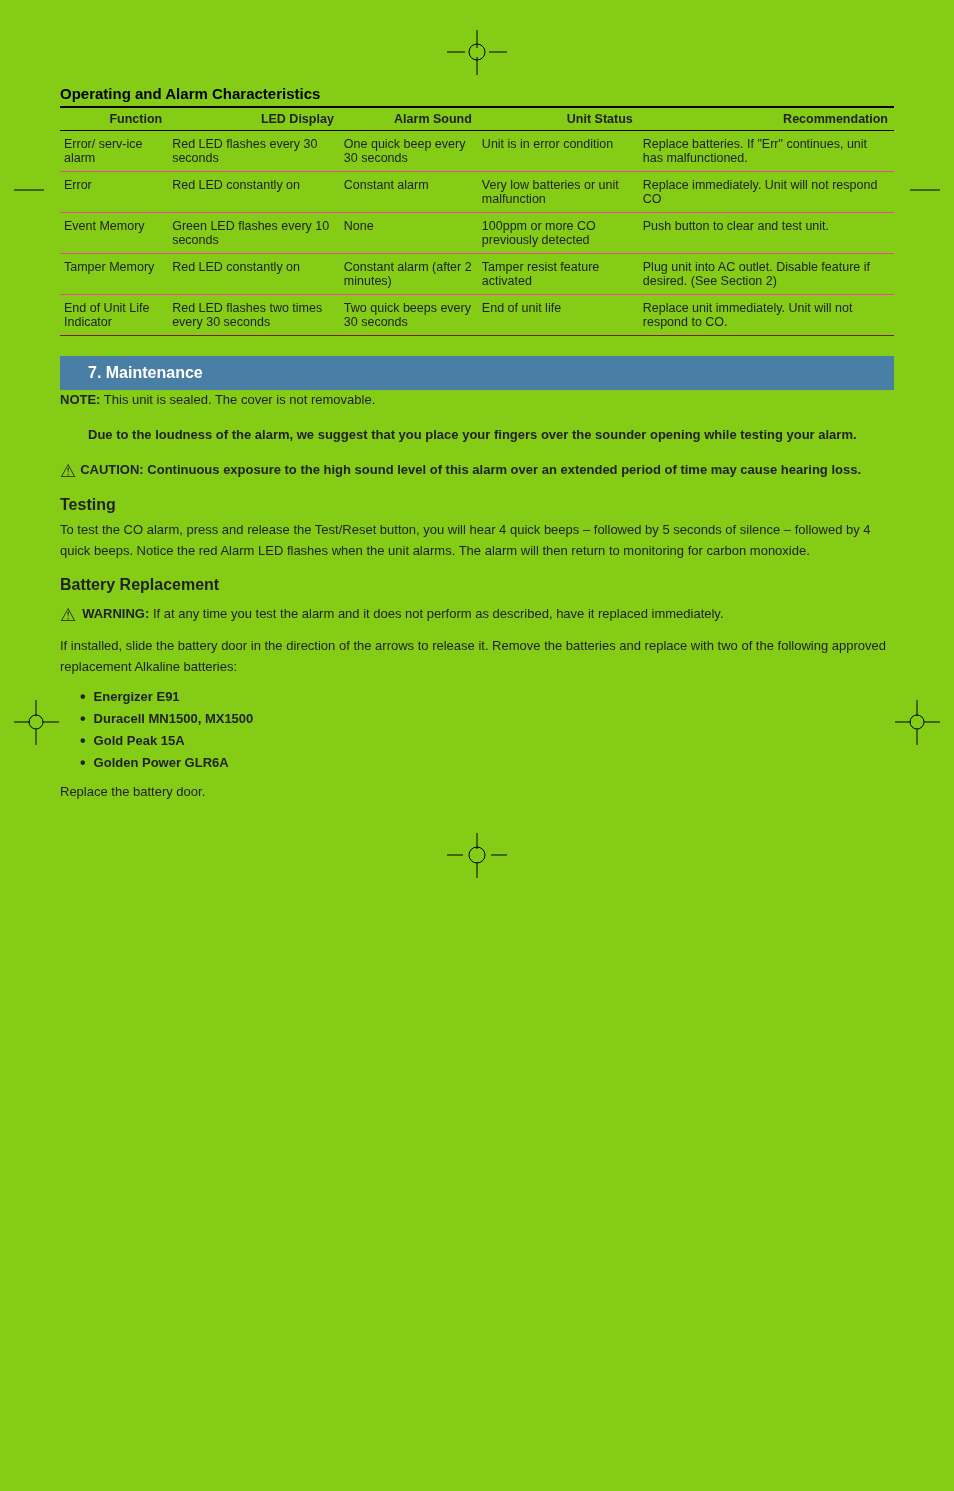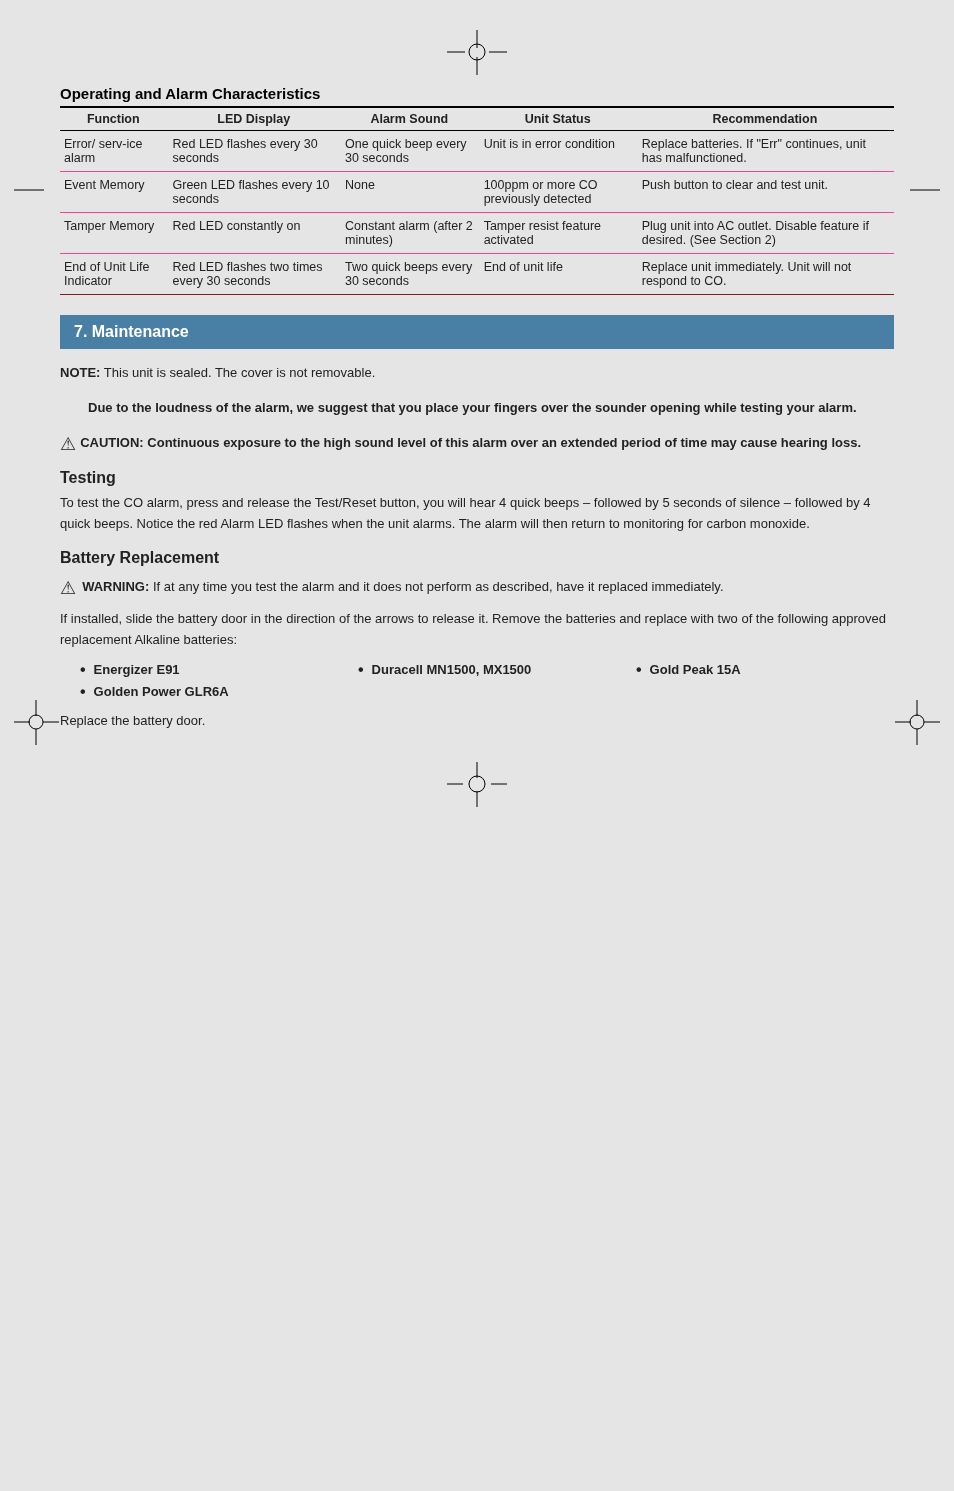--- a/index.html
+++ b/index.html
@@ -9,21 +9,21 @@
       font-size: 13px;
       color: #222;
       width: 954px;
       min-height: 1491px;
       padding: 0;
     }
 
     .page {
       width: 954px;
       min-height: 1491px;
-      background: #e5e5e5;
+      background: #84cc16;
       padding: 30px 60px 60px 60px;
       position: relative;
     }
 
     
     .reg-mark-top {
       display: flex;
       justify-content: center;
       margin-bottom: 10px;
     }
@@ -48,21 +48,21 @@
       border-collapse: collapse;
       font-size: 12.5px;
     }
 
     table thead tr {
       border-bottom: 1px solid #000;
     }
 
     table th {
       font-weight: bold;
-      text-align: center;
+      text-align: right;
       padding: 4px 6px 4px 4px;
       font-size: 12.5px;
     }
 
     table td {
       padding: 6px 6px 6px 4px;
       vertical-align: top;
       font-size: 12.5px;
       border-bottom: 1px solid #ec4899;
     }
@@ -70,22 +70,21 @@
     table tr:last-child td {
       border-bottom: 1px solid #7f1d1d;
     }
 
     
     .section-header {
       background: #4a7fa5;
       color: #fff;
       font-size: 16px;
       font-weight: bold;
-      padding: 8px 14px;
-      margin-bottom: 14px;
+      padding: 8px 28px;
       margin-top: 10px;
     }
 
     
     .content-section {
       margin-bottom: 14px;
     }
 
     .warning-block {
       margin: 10px 0;
@@ -119,21 +118,21 @@
       margin-bottom: 10px;
     }
 
     .bold-inline {
       font-weight: bold;
     }
 
     
     .bullet-list {
       display: grid;
-      grid-template-columns: 1fr 1fr 1fr;
+      grid-template-columns: 1fr;
       gap: 4px 20px;
       margin: 4px 0 10px 20px;
       list-style: none;
     }
 
     .bullet-list li {
       font-weight: bold;
       font-size: 13px;
       display: flex;
       align-items: center;
@@ -224,20 +223,27 @@
       </thead>
       <tbody id="table-body">
       <tr>
     <td>Error/ serv-ice alarm</td>
     <td>Red LED flashes every 30 seconds</td>
     <td>One quick beep every 30 seconds</td>
     <td>Unit is in error condition</td>
     <td>Replace batteries. If "Err" continues, unit has malfunctioned.</td>
   </tr>
           <tr>
+    <td>Error</td>
+    <td>Red LED constantly on</td>
+    <td>Constant alarm</td>
+    <td>Very low batteries or unit malfunction</td>
+    <td>Replace immediately. Unit will not respond CO</td>
+  </tr>
+          <tr>
     <td>Event Memory</td>
     <td>Green LED flashes every 10 seconds</td>
     <td>None</td>
     <td>100ppm or more CO previously detected</td>
     <td>Push button to clear and test unit.</td>
   </tr>
           <tr>
     <td>Tamper Memory</td>
     <td>Red LED constantly on</td>
     <td>Constant alarm (after 2 minutes)</td>

